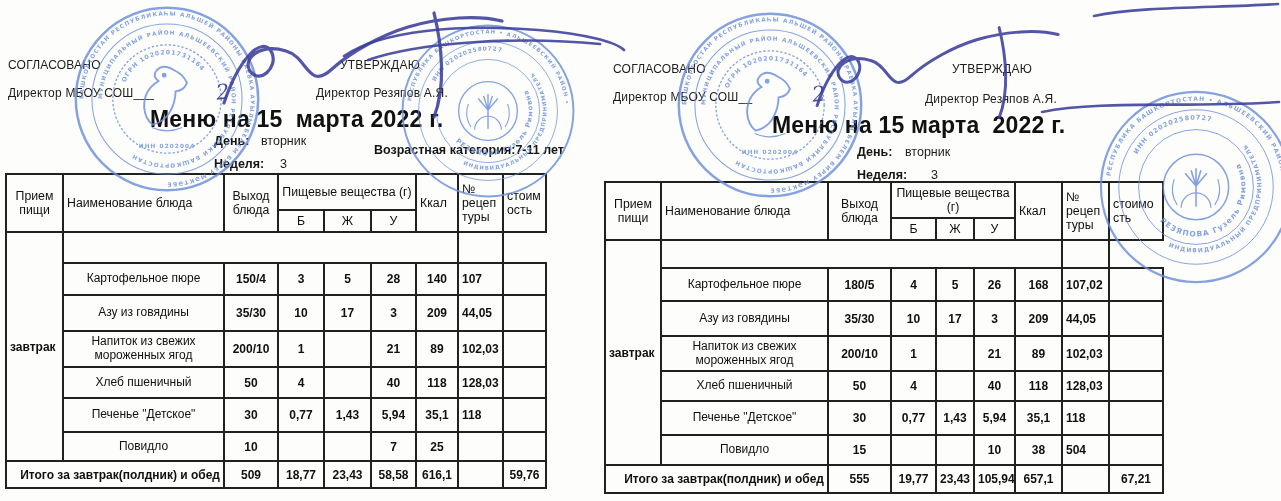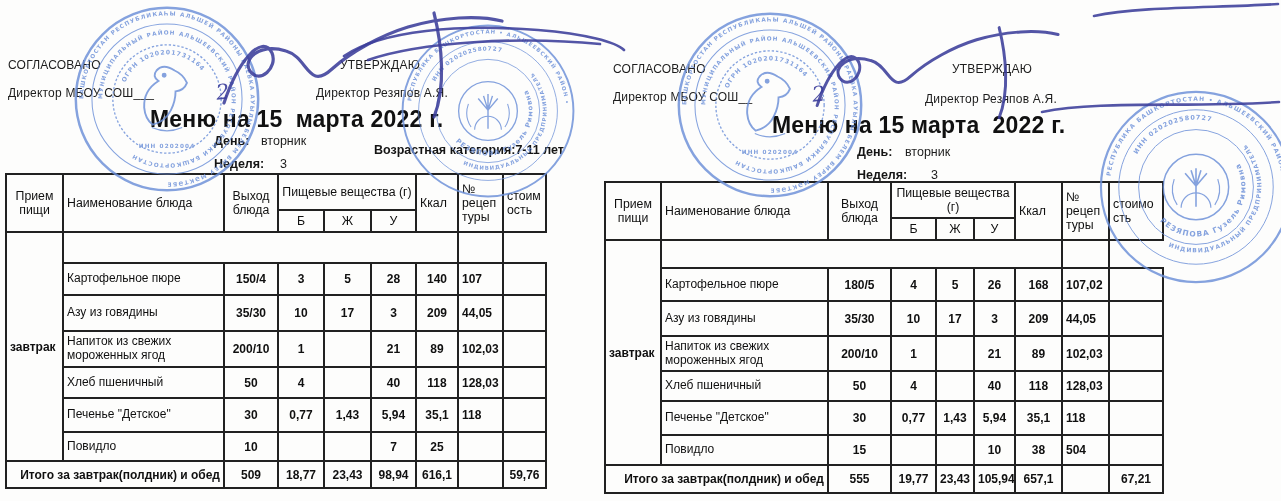--- a/index.html
+++ b/index.html
@@ -12,21 +12,21 @@
   .metaval{font-size:12.5px;font-weight:normal;white-space:pre;}
   .ctr{text-align:center;}
   
   table.menu{position:absolute;border-collapse:collapse;table-layout:fixed;}
   table.menu th,table.menu td{border:2px solid #212121;padding:1px 3px;font-size:12px;
         color:#101010;vertical-align:middle;overflow:hidden;}
   table.menu thead th{font-size:12.3px;font-weight:normal;text-align:center;line-height:1.15;}
   .al{text-align:left!important;}
   .wrapany{overflow-wrap:anywhere;word-break:break-word;}
   td.meal{font-weight:bold;vertical-align:top;padding-top:5px;text-align:left;font-size:12.5px;}
-  td.dish{text-align:left;line-height:1.15;}
+  td.dish{text-align:center;line-height:1.15;}
   td.num{text-align:center;font-weight:bold;}
   td.rec{text-align:left;font-weight:bold;}
   tr.total td{font-weight:bold;}
   td.tlabel{text-align:right;font-size:12.5px;white-space:nowrap;}
   
   .stamp{position:absolute;color:#6b8fd8;opacity:.82;}
   .stamp text{fill:currentColor;font-family:"DejaVu Sans",sans-serif;font-weight:bold;}
   .st6{font-size:6px;letter-spacing:1.2px;}
   .st65{font-size:6.5px;letter-spacing:1px;}
   .st8{font-size:7.5px;letter-spacing:1.2px;}
@@ -143,21 +143,21 @@
         <td class="num">7</td>
         <td class="num">25</td>
         <td class="rec"></td>
         <td class="num"></td>
       </tr>
       <tr class="total" style="height:27px;">
         <td colspan="2" class="tlabel">Итого за завтрак(полдник) и обед</td>
         <td class="num">509</td>
         <td class="num">18,77</td>
         <td class="num">23,43</td>
-        <td class="num">98,94</td>
+        <td class="num">58,58</td>
         <td class="num">616,1</td>
         <td class="rec"></td>
         <td class="num">59,76</td>
       </tr>
     </tbody>
   </table>
 
   <div class="abs lbl" style="left:613px;top:62px;">СОГЛАСОВАНО</div>
   <div class="abs lbl" style="left:613px;top:90px;">Директор МБОУ СОШ__</div>
   <div class="abs lbl" style="left:952px;top:62px;">УТВЕРЖДАЮ</div>

